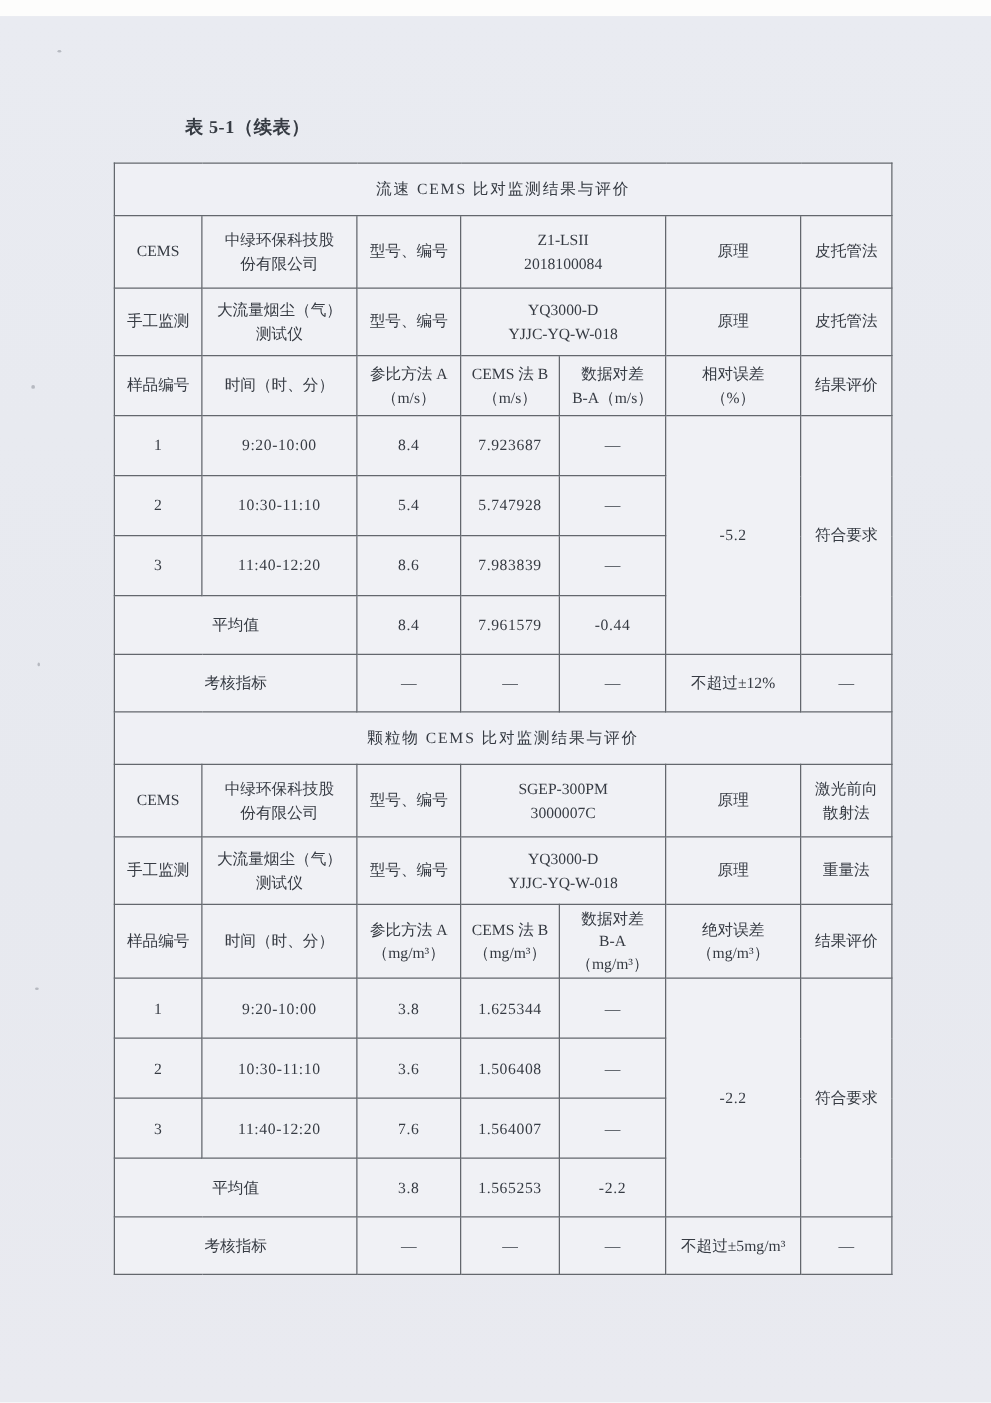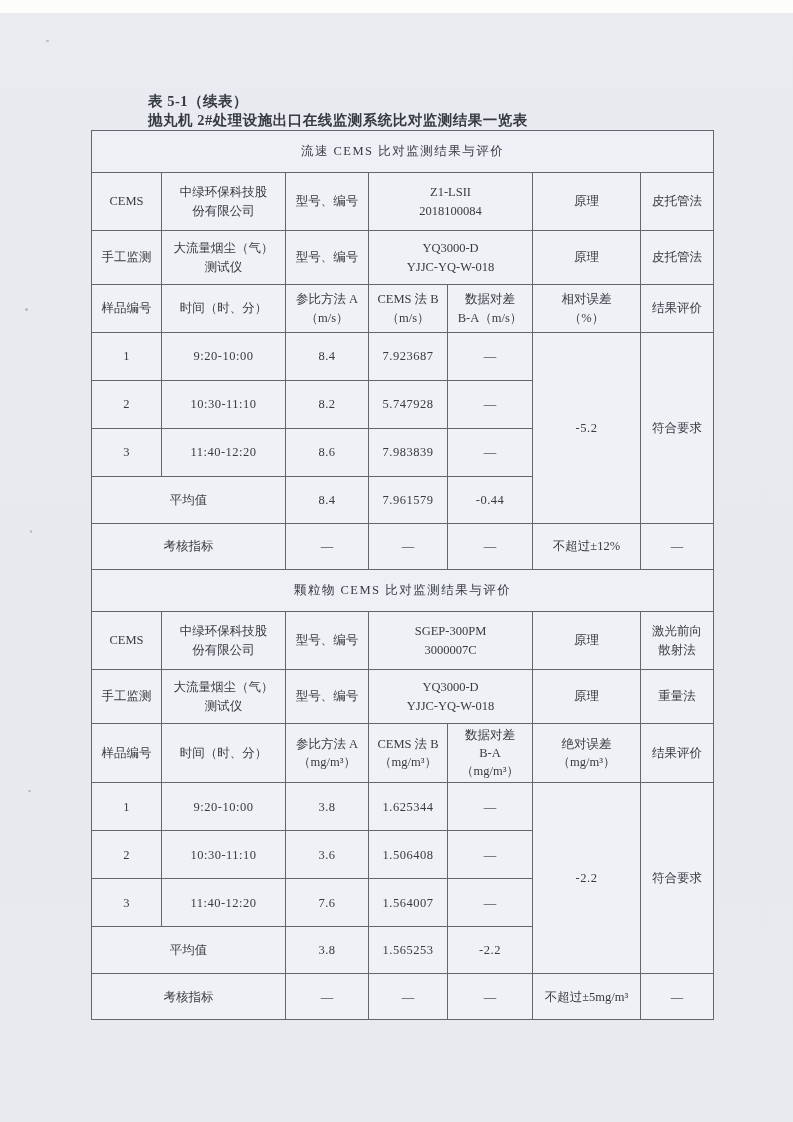--- a/index.html
+++ b/index.html
@@ -12,21 +12,21 @@
     overflow:hidden;
   }
   .top-strip{position:absolute;top:0;left:0;width:793px;height:13px;background:#fdfdfc;}
   .page-inner{position:absolute;top:13px;left:0;right:0;bottom:0;
     background:linear-gradient(180deg,#e9ebf1 0%,#e7e9ef 60%,#e9eaf0 100%);}
   .speck{position:absolute;border-radius:50%;background:#7a7f88;opacity:.45;}
 
   .doc-title{
     position:absolute;top:92px;left:91px;width:622px;
     display:flex;align-items:baseline;
-    font-size:14.5px;font-weight:bold;letter-spacing:.5px;white-space:nowrap;flex-direction:column;
+    font-size:14.5px;font-weight:bold;letter-spacing:.5px;white-space:nowrap;
   }
   .doc-title .tbl-label{margin-left:57px;}
   .doc-title .tbl-name{margin-left:42px;}
 
   table.report{
     position:absolute;top:130px;left:91px;
     width:622px;border-collapse:collapse;table-layout:fixed;
     background:#f0f1f5;
   }
   table.report td{
@@ -64,21 +64,20 @@
   <div class="top-strip"></div>
   <div class="page-inner"></div>
 
   <div class="speck" style="left:46px;top:40px;width:3px;height:2px;"></div>
   <div class="speck" style="left:25px;top:308px;width:3px;height:3px;"></div>
   <div class="speck" style="left:30px;top:530px;width:2px;height:3px;"></div>
   <div class="speck" style="left:28px;top:790px;width:3px;height:2px;"></div>
 
   <div class="doc-title">
     <span class="tbl-label">表 5-1（续表）</span>
-    <span class="tbl-name">抛丸机 2#处理设施出口在线监测系统比对监测结果一览表</span>
   </div>
 
   <table class="report">
     <colgroup>
       <col style="width:70px">
         <col style="width:124px">
         <col style="width:83px">
       <col style="width:79px">
         <col style="width:85px">
         <col style="width:108px">
@@ -127,21 +126,21 @@
       <td class="num">9:20-10:00</td>
       <td class="num">8.4</td>
       <td class="num">7.923687</td>
       <td class="dash">—</td>
       <td class="num" rowspan="4">-5.2</td>
       <td rowspan="4">符合要求</td>
     </tr>
     <tr class="h-row">
       <td class="num">2</td>
       <td class="num">10:30-11:10</td>
-      <td class="num">8.2</td>
+      <td class="num">5.4</td>
       <td class="num">5.747928</td>
       <td class="dash">—</td>
     </tr>
     <tr class="h-row">
       <td class="num">3</td>
       <td class="num">11:40-12:20</td>
       <td class="num">8.6</td>
       <td class="num">7.983839</td>
       <td class="dash">—</td>
     </tr>

